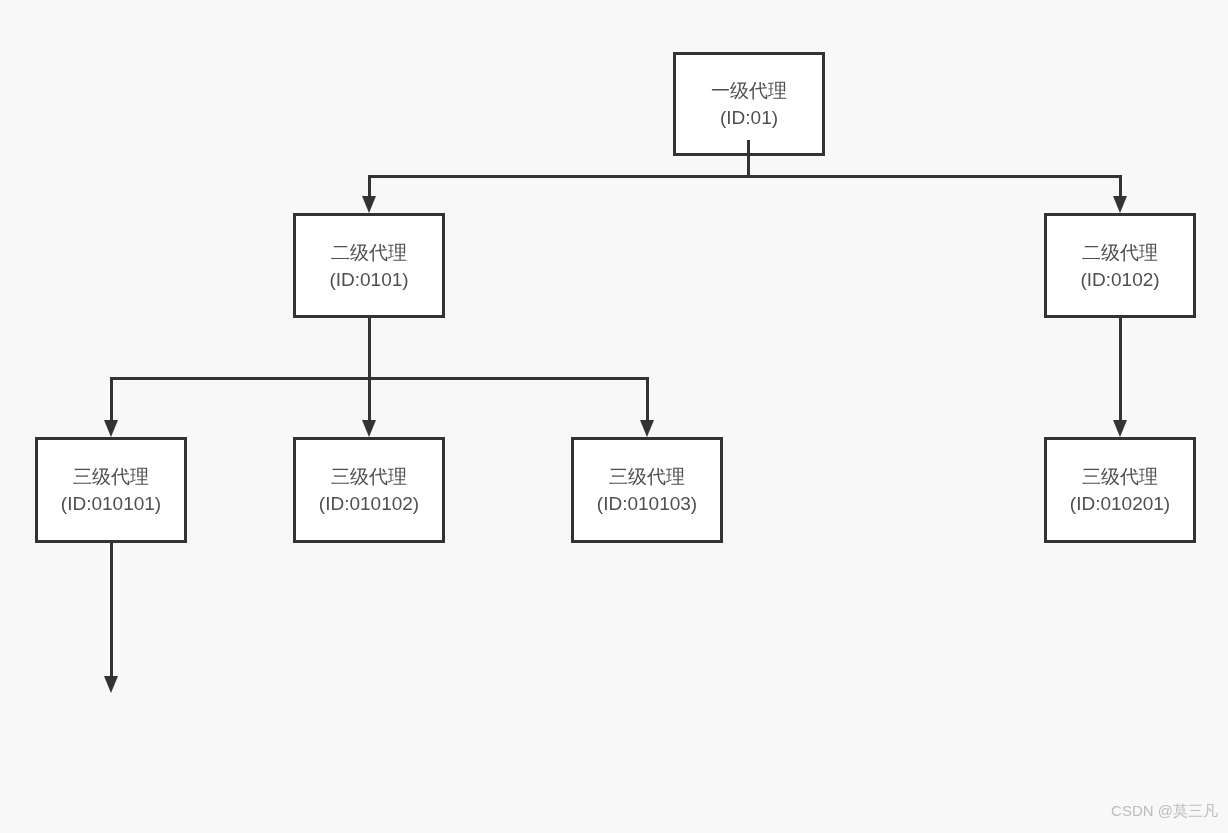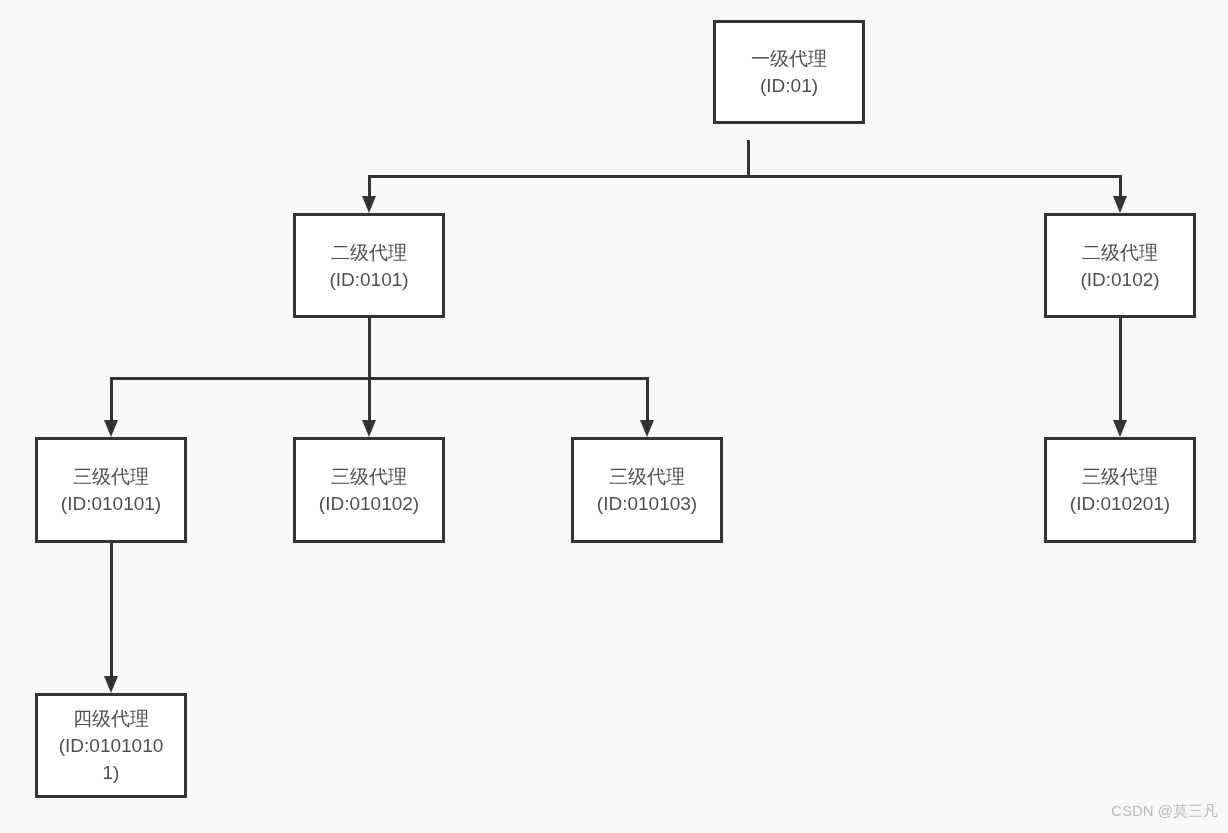--- a/index.html
+++ b/index.html
@@ -59,21 +59,21 @@
     bottom: 12px;
     font-size: 15px;
     color: #bcbcbc;
   }
 </style>
 </head>
 <body>
 
 <div class="canvas">
 
-  <div class="node" style="left:673px; top:20px; height:104px;margin-left:40px;">
+  <div class="node" style="left:673px; top:52px; height:104px;">
     <div class="line">一级代理</div>
     <div class="line">(ID:01)</div>
   </div>
 
   <div class="node" style="left:293px; top:213px; height:105px;">
     <div class="line">二级代理</div>
     <div class="line">(ID:0101)</div>
   </div>
 
   <div class="node" style="left:1044px; top:213px; height:105px;">
@@ -94,25 +94,20 @@
   <div class="node" style="left:571px; top:437px; height:106px;">
     <div class="line">三级代理</div>
     <div class="line">(ID:010103)</div>
   </div>
 
   <div class="node" style="left:1044px; top:437px; height:106px;">
     <div class="line">三级代理</div>
     <div class="line">(ID:010201)</div>
   </div>
 
-  <div class="node" style="left:35px; top:693px; height:105px;">
-    <div class="line">四级代理</div>
-    <div class="line">(ID:0101010</div>
-    <div class="line">1)</div>
-  </div>
 
   <div class="vline" style="left:747px; top:140px; height:38px;"></div>
   <div class="hline" style="left:368px; top:175px; width:754px;"></div>
   <div class="vline" style="left:368px; top:175px; height:25px;"></div>
   <div class="arrow-down" style="left:362px; top:196px;"></div>
   <div class="vline" style="left:1119px; top:175px; height:25px;"></div>
   <div class="arrow-down" style="left:1113px; top:196px;"></div>
 
   <div class="vline" style="left:368px; top:318px; height:62px;"></div>
   <div class="hline" style="left:110px; top:377px; width:539px;"></div>

